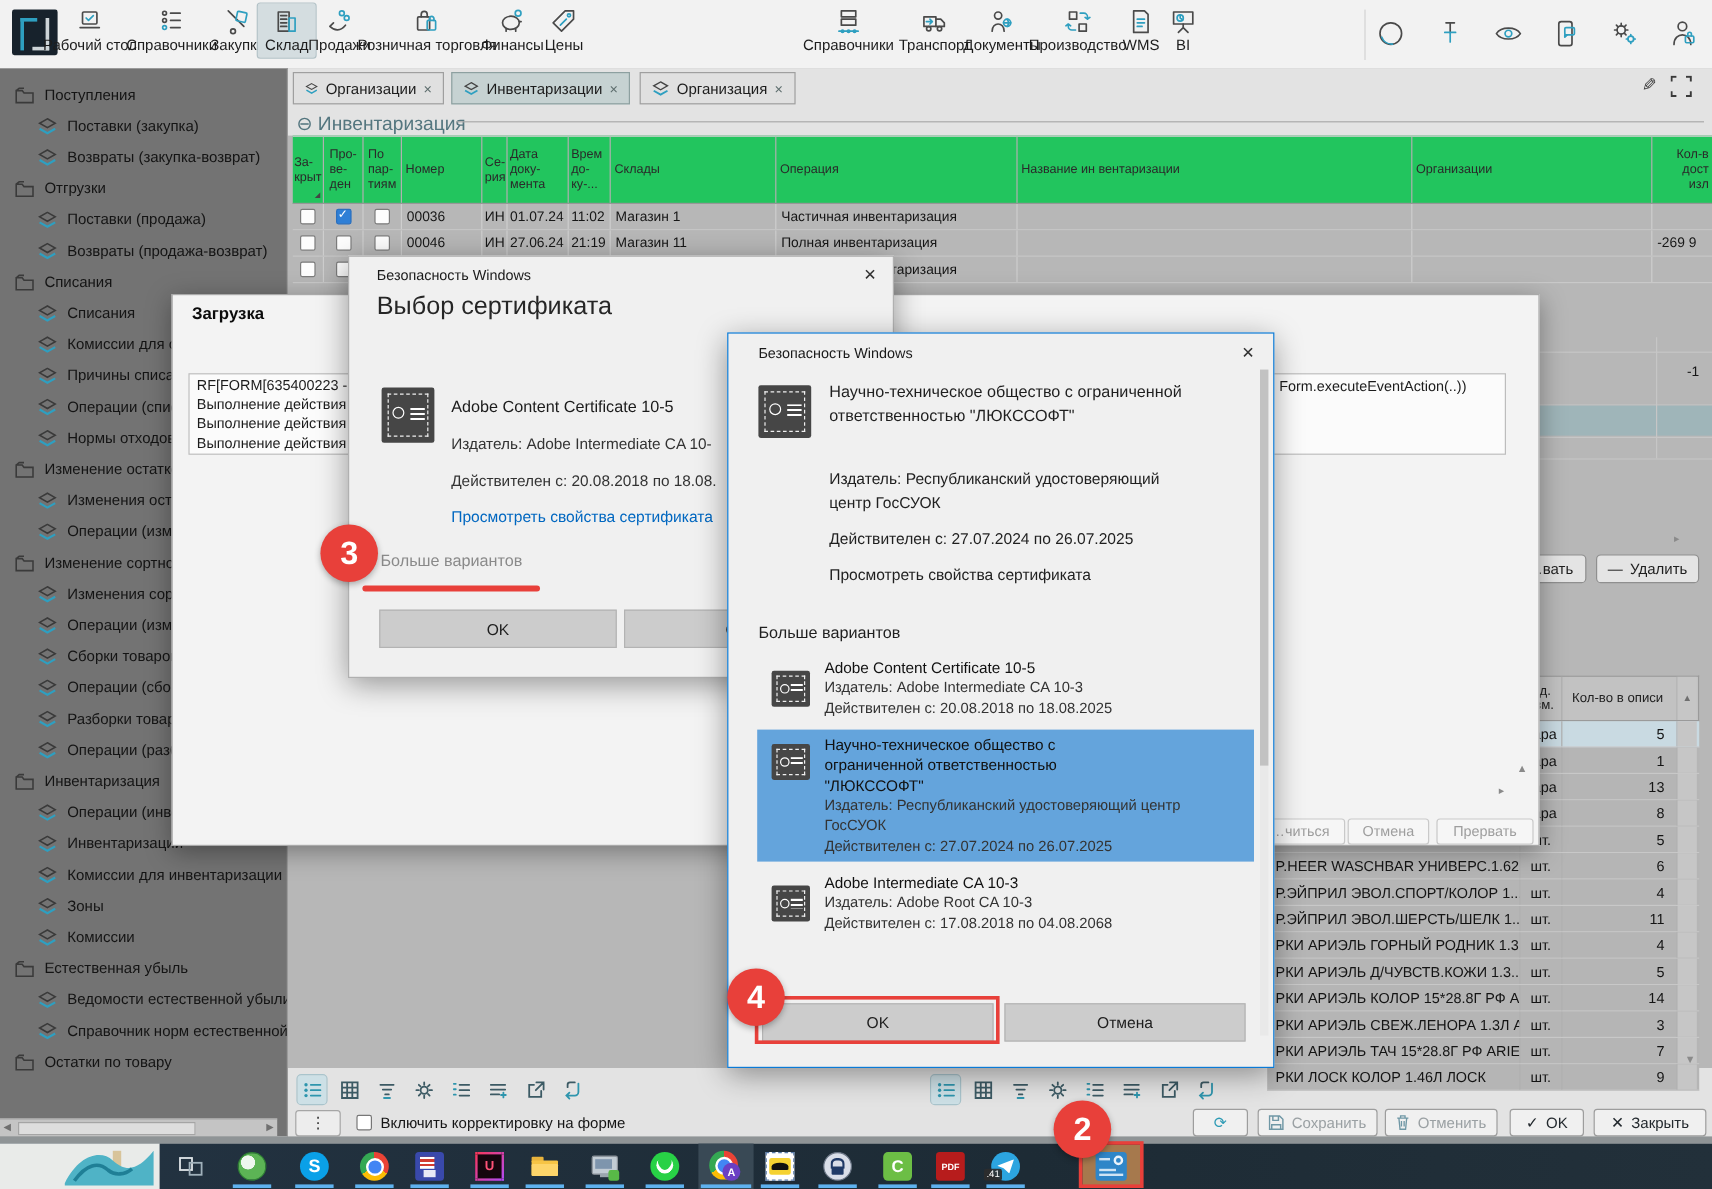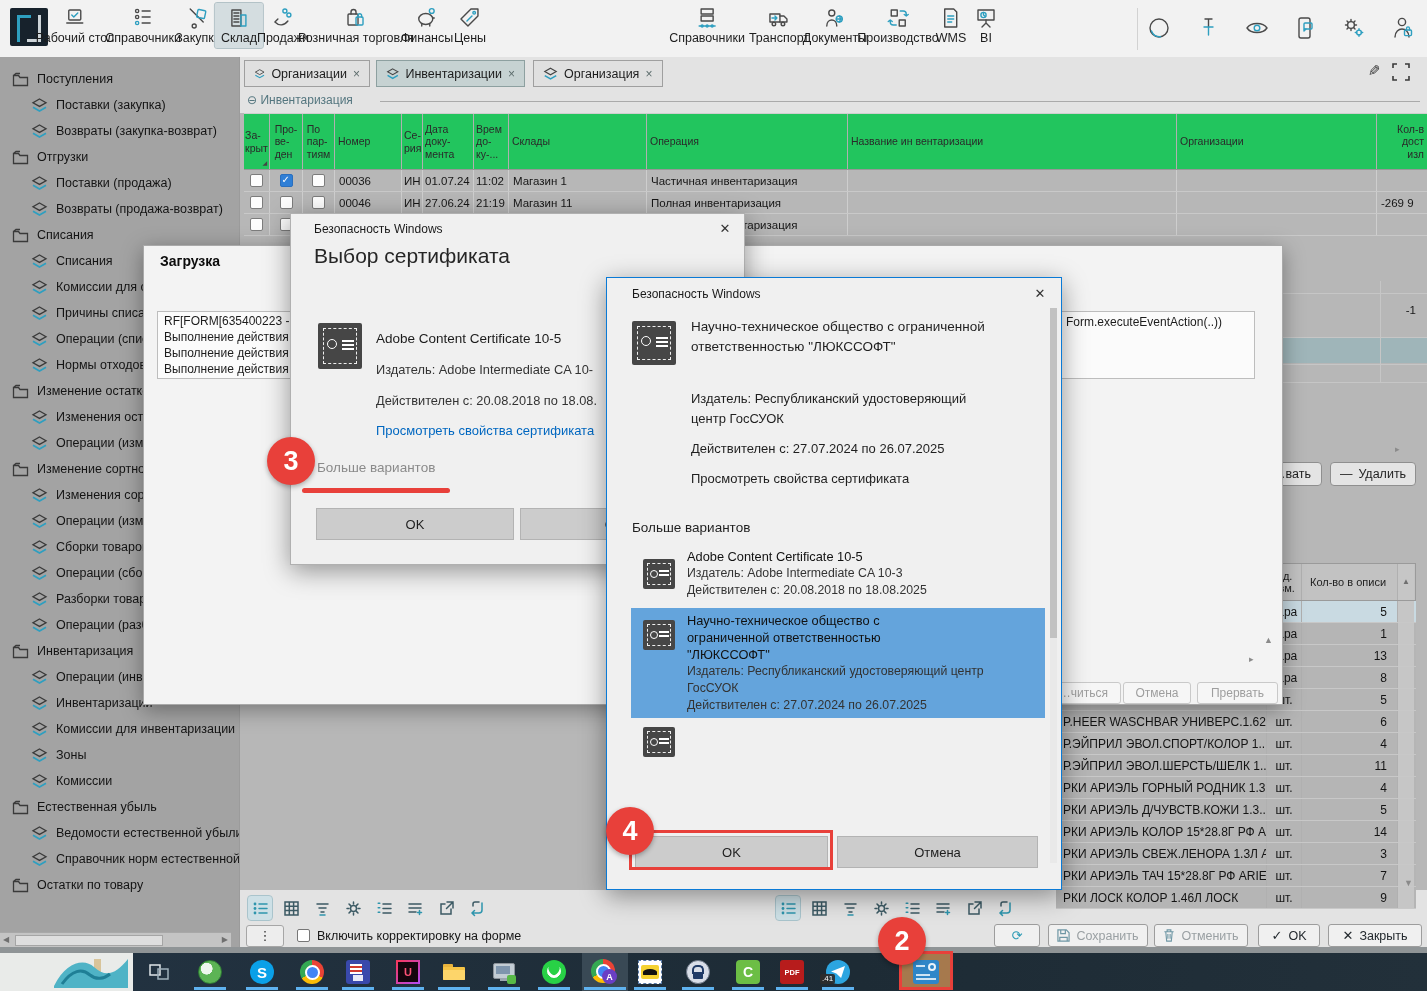--- a/index.html
+++ b/index.html
@@ -12,35 +12,35 @@
   #logo .l1{position:absolute;left:7px;top:7px;width:11px;height:24px;border:3px solid #2e9fc0;border-right:none;border-bottom:none;}
   #logo .l2{position:absolute;right:7px;top:7px;width:11px;height:24px;border:3px solid #cdd4d8;border-left:none;border-top:none;}
   .mitem{position:absolute;top:3px;transform:translateX(-50%);display:flex;flex-direction:column;align-items:center;gap:1px;padding:3px 6px;border-radius:2px;color:#1d1d1d;font-size:12.5px;white-space:nowrap;}
   .mitem.selected{background:#d4dde0;outline:1px solid #b3c2c7;}
   .mitem svg{display:block;}
   .micon{stroke:#4a4a4a;fill:none;stroke-width:1.4;stroke-linecap:round;stroke-linejoin:round;}
   .acc{stroke:#2e9fc0;}
   #topsep{position:absolute;left:1137px;top:8px;width:1px;height:42px;background:#d2d2d2;}
   .ricon{position:absolute;top:15px;width:26px;height:26px;}
   
-  #sidebar{position:absolute;left:0;top:57px;width:240px;height:890px;background:#a3a3a3;border-right:1px solid #9b9b9b;padding-top:9px;box-sizing:border-box;overflow:hidden;}
+  #sidebar{position:absolute;left:0;top:57px;width:240px;height:890px;background:#737373;border-right:1px solid #9b9b9b;padding-top:9px;box-sizing:border-box;overflow:hidden;}
   .titem{height:26px;display:flex;align-items:center;padding-left:12px;font-size:12.5px;color:#141414;white-space:nowrap;overflow:hidden;}
   .titem.leaf{padding-left:31px;}
   .ticon{width:17px;height:15px;margin-right:8px;flex:none;}
   #sb-vscroll{position:absolute;right:1px;top:58px;width:8px;height:872px;background:#bdbdbd;}
   #sb-hscroll{position:absolute;left:0;top:932px;width:231px;height:14px;background:#c4c4c4;border-top:1px solid #a8a8a8;}
   #sb-hthumb{position:absolute;left:15px;top:2px;width:146px;height:9px;background:#dedede;border:1px solid #a5a5a5;}
   .scr-arrow{position:absolute;font-size:8px;color:#6f6f6f;line-height:8px;}
   
   #content{position:absolute;left:240px;top:57px;width:1187px;height:890px;background:#e3e3e3;}
   #gridbg{position:absolute;left:0;top:56px;width:1187px;height:777px;background:#b7b7b7;}
   .tab{position:absolute;top:3px;height:27px;display:flex;align-items:center;gap:6px;padding:0 9px;background:#e0e0e0;border:1px solid #9f9f9f;box-sizing:border-box;font-size:12.5px;color:#1c1c1c;}
   .tab.active{background:#c6d2d2;border-color:#8da0a0;}
   .tab .x{color:#5d6d6d;font-size:12px;}
-  #grouplabel{position:absolute;left:7px;top:36px;font-size:12px;color:#54767f;}
+  #grouplabel{position:absolute;left:7px;top:36px;font-size:16px;color:#54767f;}
   #groupline{position:absolute;left:140px;top:44px;width:1040px;height:1px;background:#aaa;}
   
   #invtable{position:absolute;left:4px;top:56px;width:1183px;}
   .hrow{display:flex;background:#22c55e;border-bottom:1px solid #979797;border-top:1px solid #cfcfcf;}
   .hcell{box-sizing:border-box;border-right:1px solid #b0b0b0;font-size:10.5px;line-height:1.18;color:#2a2a2a;height:55px;display:flex;align-items:center;padding:2px 3px;white-space:pre-line;position:relative;}
   .drow{display:flex;background:#b7b7b7;border-bottom:1px solid #c9c9c9;}
   .dcell{box-sizing:border-box;border-right:1px solid #cecece;height:21px;font-size:11.5px;color:#161616;display:flex;align-items:center;padding:0 4px;white-space:nowrap;overflow:hidden;}
   .c0{width:26px;justify-content:center;}.c1{width:33px;justify-content:center;}.c2{width:32px;justify-content:center;}
   .c3{width:67px;}.c4{width:21px;padding:0 2px;}.c5{width:51px;padding:0 2px;}.c6{width:35px;padding:0 2px;}
   .c7{width:138px;}.c8{width:201px;}.c9{width:329px;}.c10{width:200px;}.c11{width:50px;border-right:none;}
@@ -1064,20 +1064,25 @@
         </div>
 
         <div class="citem" style="position:relative;left:24px;margin-bottom:5px;">
           <span class="cic">
             <span class="certicon" style="display:inline-block;width:32px;height:30px;">
               <span class="inner" style="inset:4px;"></span>
               <span class="seal" style="left:7px;top:11px;width:6px;height:6px;"></span>
               <span class="lines" style="right:6px;top:11px;width:10px;height:8px;"></span>
             </span>
           </span>
+          <span style="flex:1;">
+            <div class="nm">Adobe Intermediate CA 10-3</div>
+            <div class="sub" style="width:330px;">Издатель: Adobe Root CA 10-3</div>
+            <div class="sub">Действителен с: 17.08.2018 по 04.08.2068</div>
+          </span>
         </div>
 
     </div>
 
     <div id="c2scroll">
         <div id="c2thumb"></div>
       </div>
     <div class="winbtn" style="left:28px;top:558px;width:193px;">
         <span>OK</span>
       </div>

